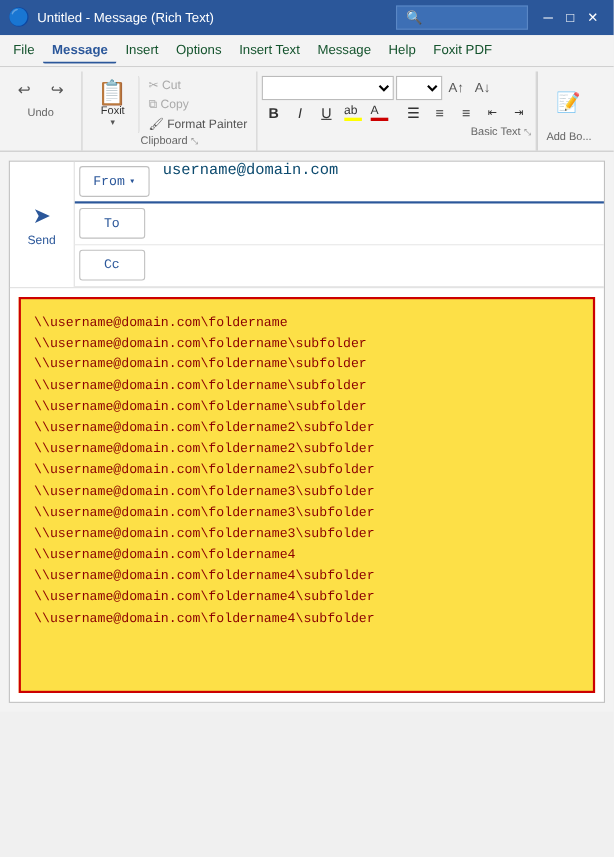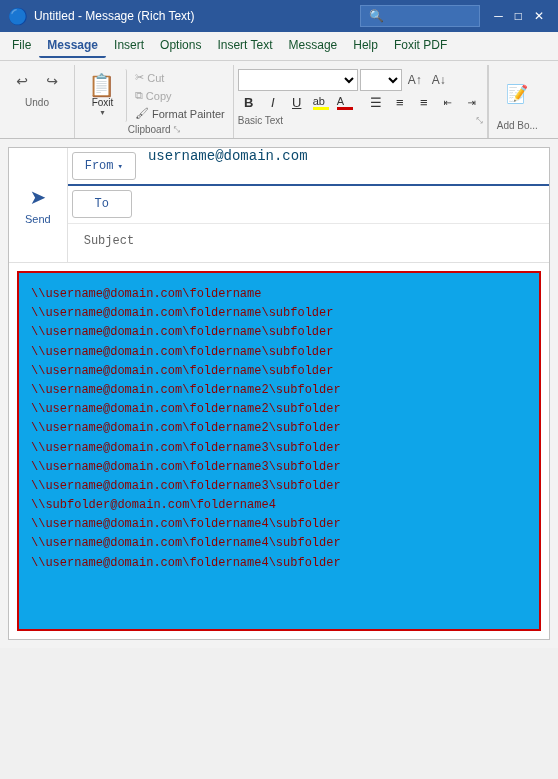--- a/index.html
+++ b/index.html
@@ -208,21 +208,21 @@
     
     .message-body {
       margin: 8px;
       padding: 12px;
       border: 2px solid #cc0000;
       min-height: 360px;
       font-family: Consolas, 'Courier New', monospace;
       font-size: 12px;
       color: #8b0000;
       line-height: 1.6;
-      background: #0ea5e9;
+      background: #fde047;
     }
 
     .ribbon-section {
       display: flex;
       background: #f3f3f3;
       padding: 4px 0 0 0;
       border-bottom: 1px solid #c0c0c0;
     }
     .ribbon-undo-section {
       display: flex;
@@ -350,21 +350,21 @@
           <div style="background:#cc0000; height:3px; width:16px;"></div>
         </div>
       </div>
       <div style="width:1px; background:#d0d0d0; margin:0 2px;"></div>
       <div class="format-btn">☰</div>
       <div class="format-btn">≡</div>
       <div class="format-btn">≡</div>
       <div class="format-btn" style="font-size:10px;">⇤</div>
       <div class="format-btn" style="font-size:10px;">⇥</div>
     </div>
-    <div class="section-name" style="display:flex; align-items:center; justify-content:space-between; gap:3px;">
+    <div class="section-name" style="display:flex; align-items:center; justify-content:flex-end; gap:3px;">
       <span>Basic Text</span>
       <span style="font-size:8px; color:#888; cursor:pointer;">⤡</span>
     </div>
   </div>
 
   <div style="display:flex; flex-direction:column; align-items:center; padding:4px 8px; border-left:1px solid #d0d0d0;">
     <div style="display:flex; flex-direction:column; align-items:center; justify-content:center; flex:1; gap:2px;">
       <span style="font-size:18px; color:#2b579a;">📝</span>
     </div>
     <div class="section-name">
@@ -391,39 +391,41 @@
           <div class="field-value" style="font-size:14px; color:#0c4a6e;">username@domain.com</div>
         </div>
 
         <div class="email-field-row">
           <div class="field-label-btn">
             <span>To</span>
           </div>
           <div class="field-value" style="outline:none; min-height:22px;">&nbsp;</div>
         </div>
 
-
-        <div class="email-field-row" style="border-bottom:none;">
-          <div class="subject-label">Subject</div>
+        <div class="email-field-row">
+          <div class="field-label-btn">
+            <span>Cc</span>
+          </div>
           <div class="field-value" style="min-height:22px;">&nbsp;</div>
         </div>
+
       </div>
     </div>
 
     <div class="message-body">
         <div>\\username@domain.com\foldername</div>
         <div>\\username@domain.com\foldername\subfolder</div>
         <div>\\username@domain.com\foldername\subfolder</div>
         <div>\\username@domain.com\foldername\subfolder</div>
         <div>\\username@domain.com\foldername\subfolder</div>
         <div>\\username@domain.com\foldername2\subfolder</div>
         <div>\\username@domain.com\foldername2\subfolder</div>
         <div>\\username@domain.com\foldername2\subfolder</div>
         <div>\\username@domain.com\foldername3\subfolder</div>
         <div>\\username@domain.com\foldername3\subfolder</div>
         <div>\\username@domain.com\foldername3\subfolder</div>
-        <div>\\subfolder@domain.com\foldername4</div>
+        <div>\\username@domain.com\foldername4</div>
         <div>\\username@domain.com\foldername4\subfolder</div>
         <div>\\username@domain.com\foldername4\subfolder</div>
         <div>\\username@domain.com\foldername4\subfolder</div>
       </div>
   </div>
 </div>
 
 </body></html>

